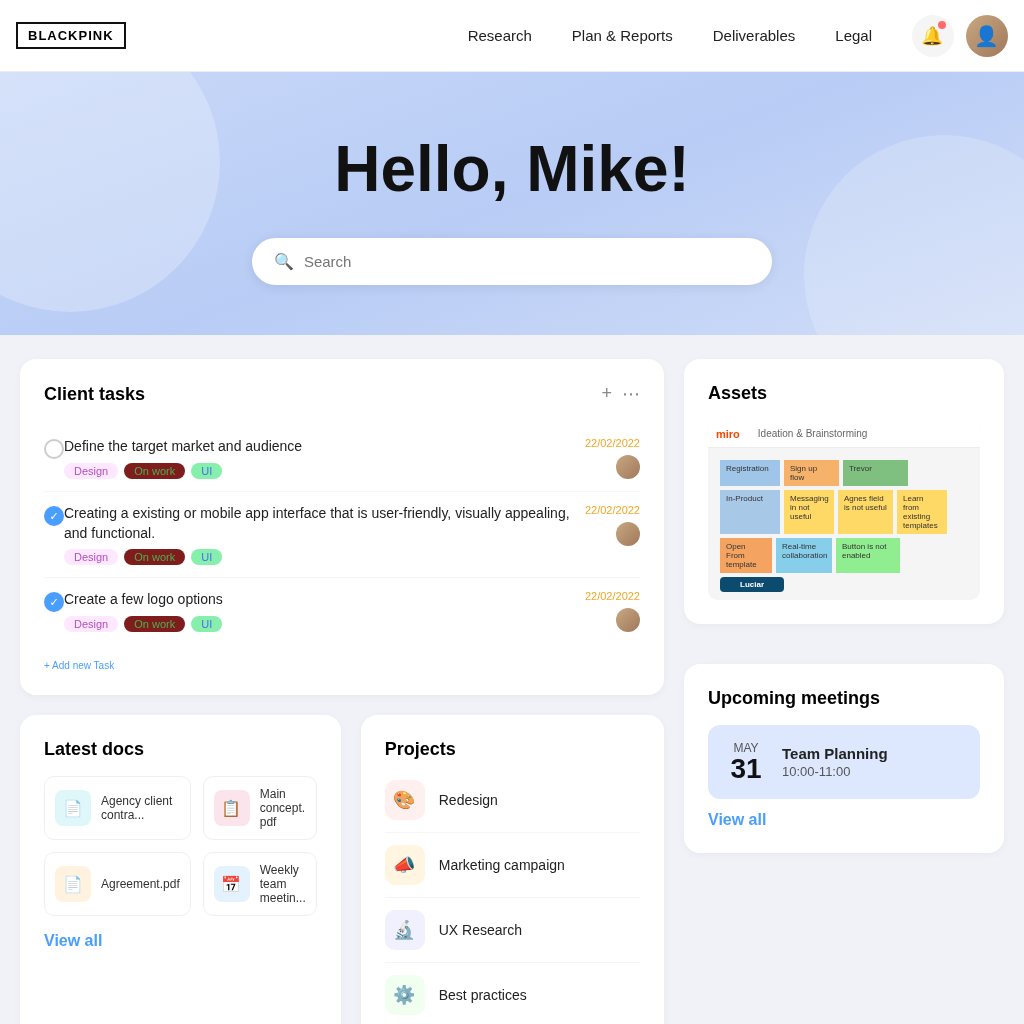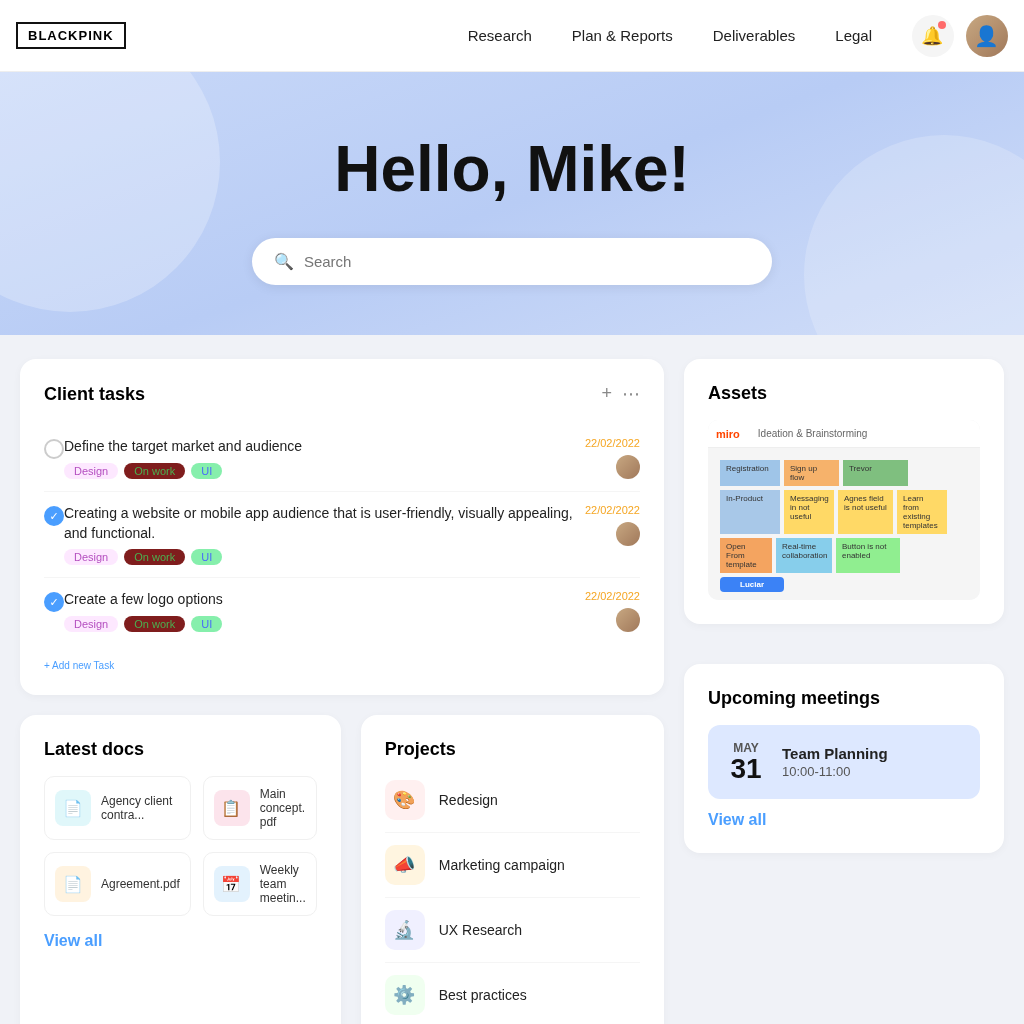--- a/index.html
+++ b/index.html
@@ -323,21 +323,21 @@
       gap: 14px;
       background: #dde8ff;
       border-radius: 12px;
       padding: 16px;
       margin-bottom: 12px;
     }
     .meeting-date {
       text-align: center;
       min-width: 44px;
     }
-    .meeting-month { font-size: 12px; font-weight: 700; color: #555; text-transform: uppercase; }
+    .meeting-month { font-size: 12px; font-weight: 400; color: #555; text-transform: uppercase; }
     .meeting-day { font-size: 28px; font-weight: 800; color: #111; line-height: 1; }
     .meeting-title { font-size: 15px; font-weight: 700; color: #222; }
     .meeting-time { font-size: 13px; color: #555; margin-top: 2px; }
   </style>
 </head>
 <body>
 
 <nav class="navbar">
   <div class="logo-box">BLACKPINK</div>
   <ul class="nav-links">
@@ -388,21 +388,21 @@
         </div>
         <div class="task-meta">
           <span class="task-date">22/02/2022</span>
           <div class="task-avatar"></div>
         </div>
       </div>
 
       <div class="task-item">
         <div class="task-circle done">✓</div>
         <div class="task-content">
-          <div class="task-title">Creating a website or mobile app audience that is user-friendly, visually appealing, and functional.</div>
+          <div class="task-title">Creating a existing or mobile app interface that is user-friendly, visually appealing, and functional.</div>
           <div class="task-tags">
             <span class="tag tag-design">Design</span>
             <span class="tag tag-onwork">On work</span>
             <span class="tag tag-ui">UI</span>
           </div>
         </div>
         <div class="task-meta">
           <span class="task-date">22/02/2022</span>
           <div class="task-avatar"></div>
         </div>
@@ -492,21 +492,21 @@
               <div class="sticky sticky-blue" style="width:60px;">Registration</div>
               <div class="sticky sticky-orange" style="width:55px;">Sign up flow</div>
               <div class="sticky sticky-green" style="width:65px;background:#7fbf7f;">Trevor</div>
               <div class="sticky sticky-blue" style="width:60px;background:#a8c8e8;">In-Product</div>
               <div class="sticky sticky-yellow" style="width:50px;">Messaging in not useful</div>
               <div class="sticky sticky-yellow" style="width:55px;">Agnes field is not useful</div>
               <div class="sticky sticky-yellow" style="width:50px;">Learn from existing templates</div>
               <div class="sticky sticky-orange" style="width:52px;background:#f4a460;">Open From template</div>
               <div class="sticky sticky-blue" style="width:56px;background:#87ceeb;">Real-time collaboration</div>
               <div class="sticky sticky-green" style="width:64px;background:#90ee90;">Button is not enabled</div>
-              <div style="background:#3b82f6;color:white;border-radius:4px;padding:3px 20px;font-size:8px;font-weight:600;align-self:flex-end;">Luciar</div>
+              <div style="background:#0c4a6e;color:white;border-radius:4px;padding:3px 20px;font-size:8px;font-weight:600;align-self:flex-end;">Luciar</div>
             </div>
           </div>
         </div>
       </div>
     </div>
 
     <div class="card meetings-card">
       <h2>Upcoming meetings</h2>
       <div class="meeting-item">
         <div class="meeting-date">

